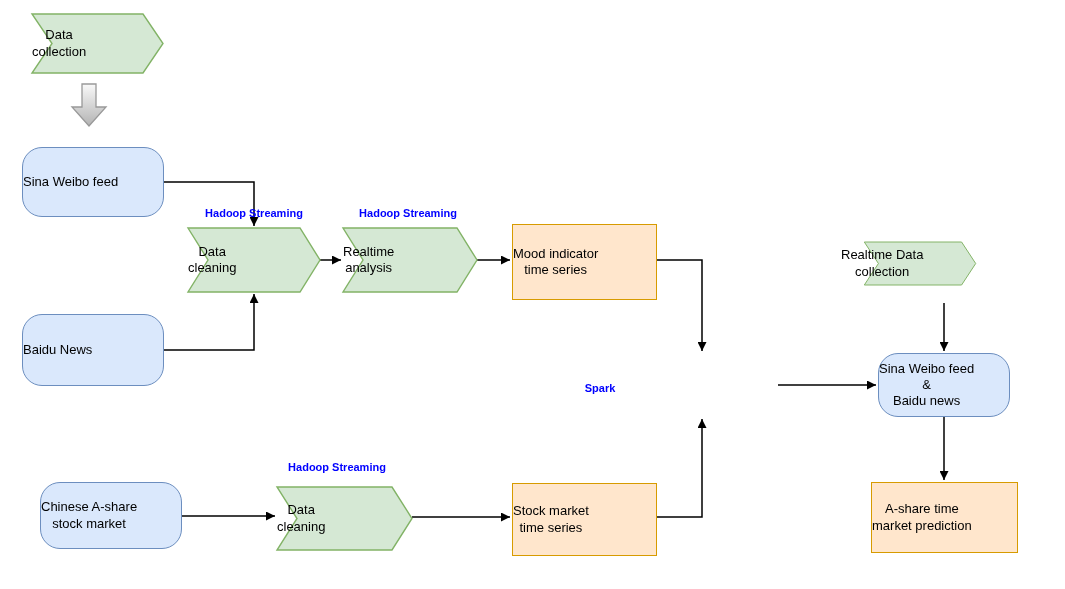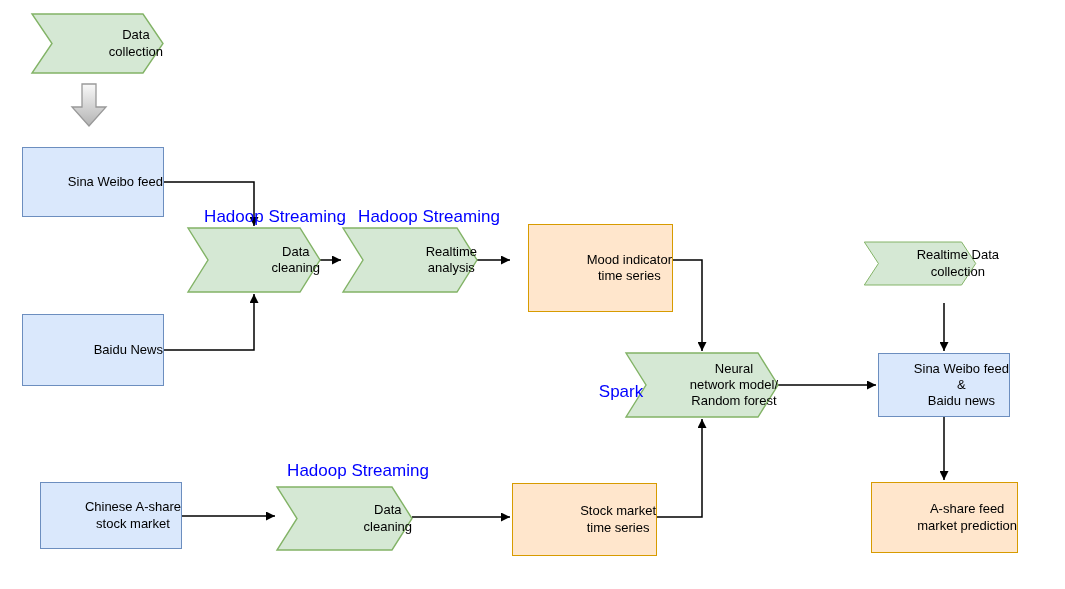--- a/index.html
+++ b/index.html
@@ -26,21 +26,21 @@
   }
   #arrowhead path { fill: var(--edge_color); }
   .g-top { stop-color: var(--gray_arrow_top); }
   .g-bot { stop-color: var(--gray_arrow_bottom); }
   .block-arrow { stroke: var(--gray_stroke); stroke-width: 1.3; }
 
   .node {
     position: absolute;
     display: flex;
     align-items: center;
-    justify-content: flex-end;
+    justify-content: flex-start;
     text-align: center;
     box-sizing: border-box;
   }
   .node .shape-svg {
     position: absolute;
     left: 0; top: 0;
     width: 100%; height: 100%;
     overflow: visible;
   }
   .node .node-label {
@@ -50,35 +50,33 @@
   }
   .chevron polygon {
     fill: var(--green_fill);
     stroke: var(--green_stroke);
     stroke-width: 1.4;
   }
   .rect-node { border: 1.5px solid; }
   .blue-node {
     background: var(--blue_fill);
     border-color: var(--blue_stroke);
-    border-radius: 0;
-    padding-left: 7px;
+    border-radius: 20px;
   }
   .orange-node {
     background: var(--orange_fill);
     border-color: var(--orange_stroke);
   }
   .tech-label {
     position: absolute;
     transform: translateX(-50%);
-    font-weight: normal;
-    font-size: 17px;
+    font-weight: bold;
+    font-size: 11px;
     color: var(--label_blue);
     white-space: nowrap;
-    margin-left: 21px;
   }
 </style>
 </head>
 <body>
 
 <div class="canvas">
 
   <svg class="connector-layer" viewBox="0 0 1065 589">
     <defs>
       <marker id="arrowhead" viewBox="0 0 10 10" refX="10" refY="5" markerUnits="userSpaceOnUse" markerWidth="11" markerHeight="9" orient="auto-start-reverse">
@@ -130,28 +128,20 @@
   </div>
 
   <div class="node chevron" style="left:277px; top:487px; width:135px; height:63px;">
     <svg class="shape-svg" viewBox="0 0 135 63">
       <polygon points="0,0 115,0 135,31.5 115,63 0,63 20,31.5"></polygon>
     </svg>
     <div class="node-label">Data
 cleaning</div>
   </div>
 
-  <div class="node chevron" style="left:626px; top:353px; width:152px; height:64px;">
-    <svg class="shape-svg" viewBox="0 0 152 64">
-      <polygon points="0,0 132,0 152,32 132,64 0,64 20,32"></polygon>
-    </svg>
-    <div class="node-label">Neural
-network model/
-Random forest</div>
-  </div>
 
   <div class="node chevron" style="left:841px; top:242px; width:158px; height:43px;">
     <svg class="shape-svg" viewBox="0 0 158 61">
       <polygon points="0,0 138,0 158,30.5 138,61 0,61 20,30.5"></polygon>
     </svg>
     <div class="node-label">Realtime Data
 collection</div>
   </div>
 
   <div class="node rect-node blue-node" style="left:22px; top:147px; width:142px; height:70px;">
@@ -166,32 +156,32 @@
     <div class="node-label">Chinese A-share
 stock market</div>
   </div>
 
   <div class="node rect-node blue-node" style="left:878px; top:353px; width:132px; height:64px;">
     <div class="node-label">Sina Weibo feed
 &amp;
 Baidu news</div>
   </div>
 
-  <div class="node rect-node orange-node" style="left:528px; top:224px; width:145px; height:88px;">
+  <div class="node rect-node orange-node" style="left:512px; top:224px; width:145px; height:76px;">
     <div class="node-label">Mood indicator
 time series</div>
   </div>
 
   <div class="node rect-node orange-node" style="left:512px; top:483px; width:145px; height:73px;">
     <div class="node-label">Stock market
 time series</div>
   </div>
 
   <div class="node rect-node orange-node" style="left:871px; top:482px; width:147px; height:71px;">
-    <div class="node-label">A-share feed
+    <div class="node-label">A-share time
 market prediction</div>
   </div>
 
   <div class="tech-label" style="left:254px; top:207px;">Hadoop Streaming</div>
   <div class="tech-label" style="left:408px; top:207px;">Hadoop Streaming</div>
   <div class="tech-label" style="left:337px; top:461px;">Hadoop Streaming</div>
   <div class="tech-label" style="left:600px; top:382px;text-align:center;">Spark</div>
 
 </div>
 

